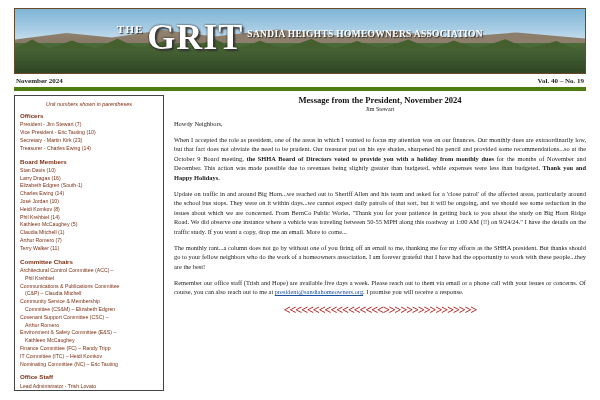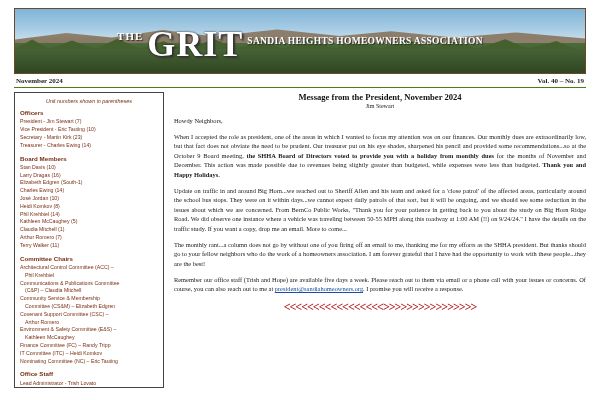--- a/index.html
+++ b/index.html
@@ -55,21 +55,21 @@
   }
   .mh-trees:after {
     content: "";
     position: absolute;
     left: 0; right: 0; top: -6px; height: 12px;
     background: #44602f;
     clip-path: polygon(0 100%, 3% 20%, 6% 100%, 10% 30%, 14% 100%, 18% 15%, 22% 100%, 26% 35%, 30% 100%, 35% 18%, 39% 100%, 43% 32%, 47% 100%, 52% 16%, 56% 100%, 60% 34%, 64% 100%, 69% 20%, 73% 100%, 77% 30%, 81% 100%, 86% 18%, 90% 100%, 95% 33%, 98% 100%);
   }
   .mh-title {
     position: absolute;
-    left: 0; right: 0; top: 14px;
+    left: 0; right: 0; top: 7px;
     text-align: center;
     white-space: nowrap;
   }
   .mh-the {
     display: inline-block;
     font-family: "Liberation Serif", serif;
     font-size: 11px;
     font-weight: bold;
     color: #ffffff;
     letter-spacing: 1px;
@@ -97,21 +97,21 @@
   }
 
   
   .datebar {
     display: flex;
     justify-content: space-between;
     align-items: center;
     font-size: 7px;
     font-weight: bold;
     padding: 3px 2px 2px 2px;
-    border-bottom: 1px solid #4d7c0f;
+    border-bottom: 4px solid #4d7c0f;
     margin-bottom: 4px;
   }
 
   
   .cols {
     display: flex;
     gap: 10px;
     height: 296px;
   }
   .col-left {

